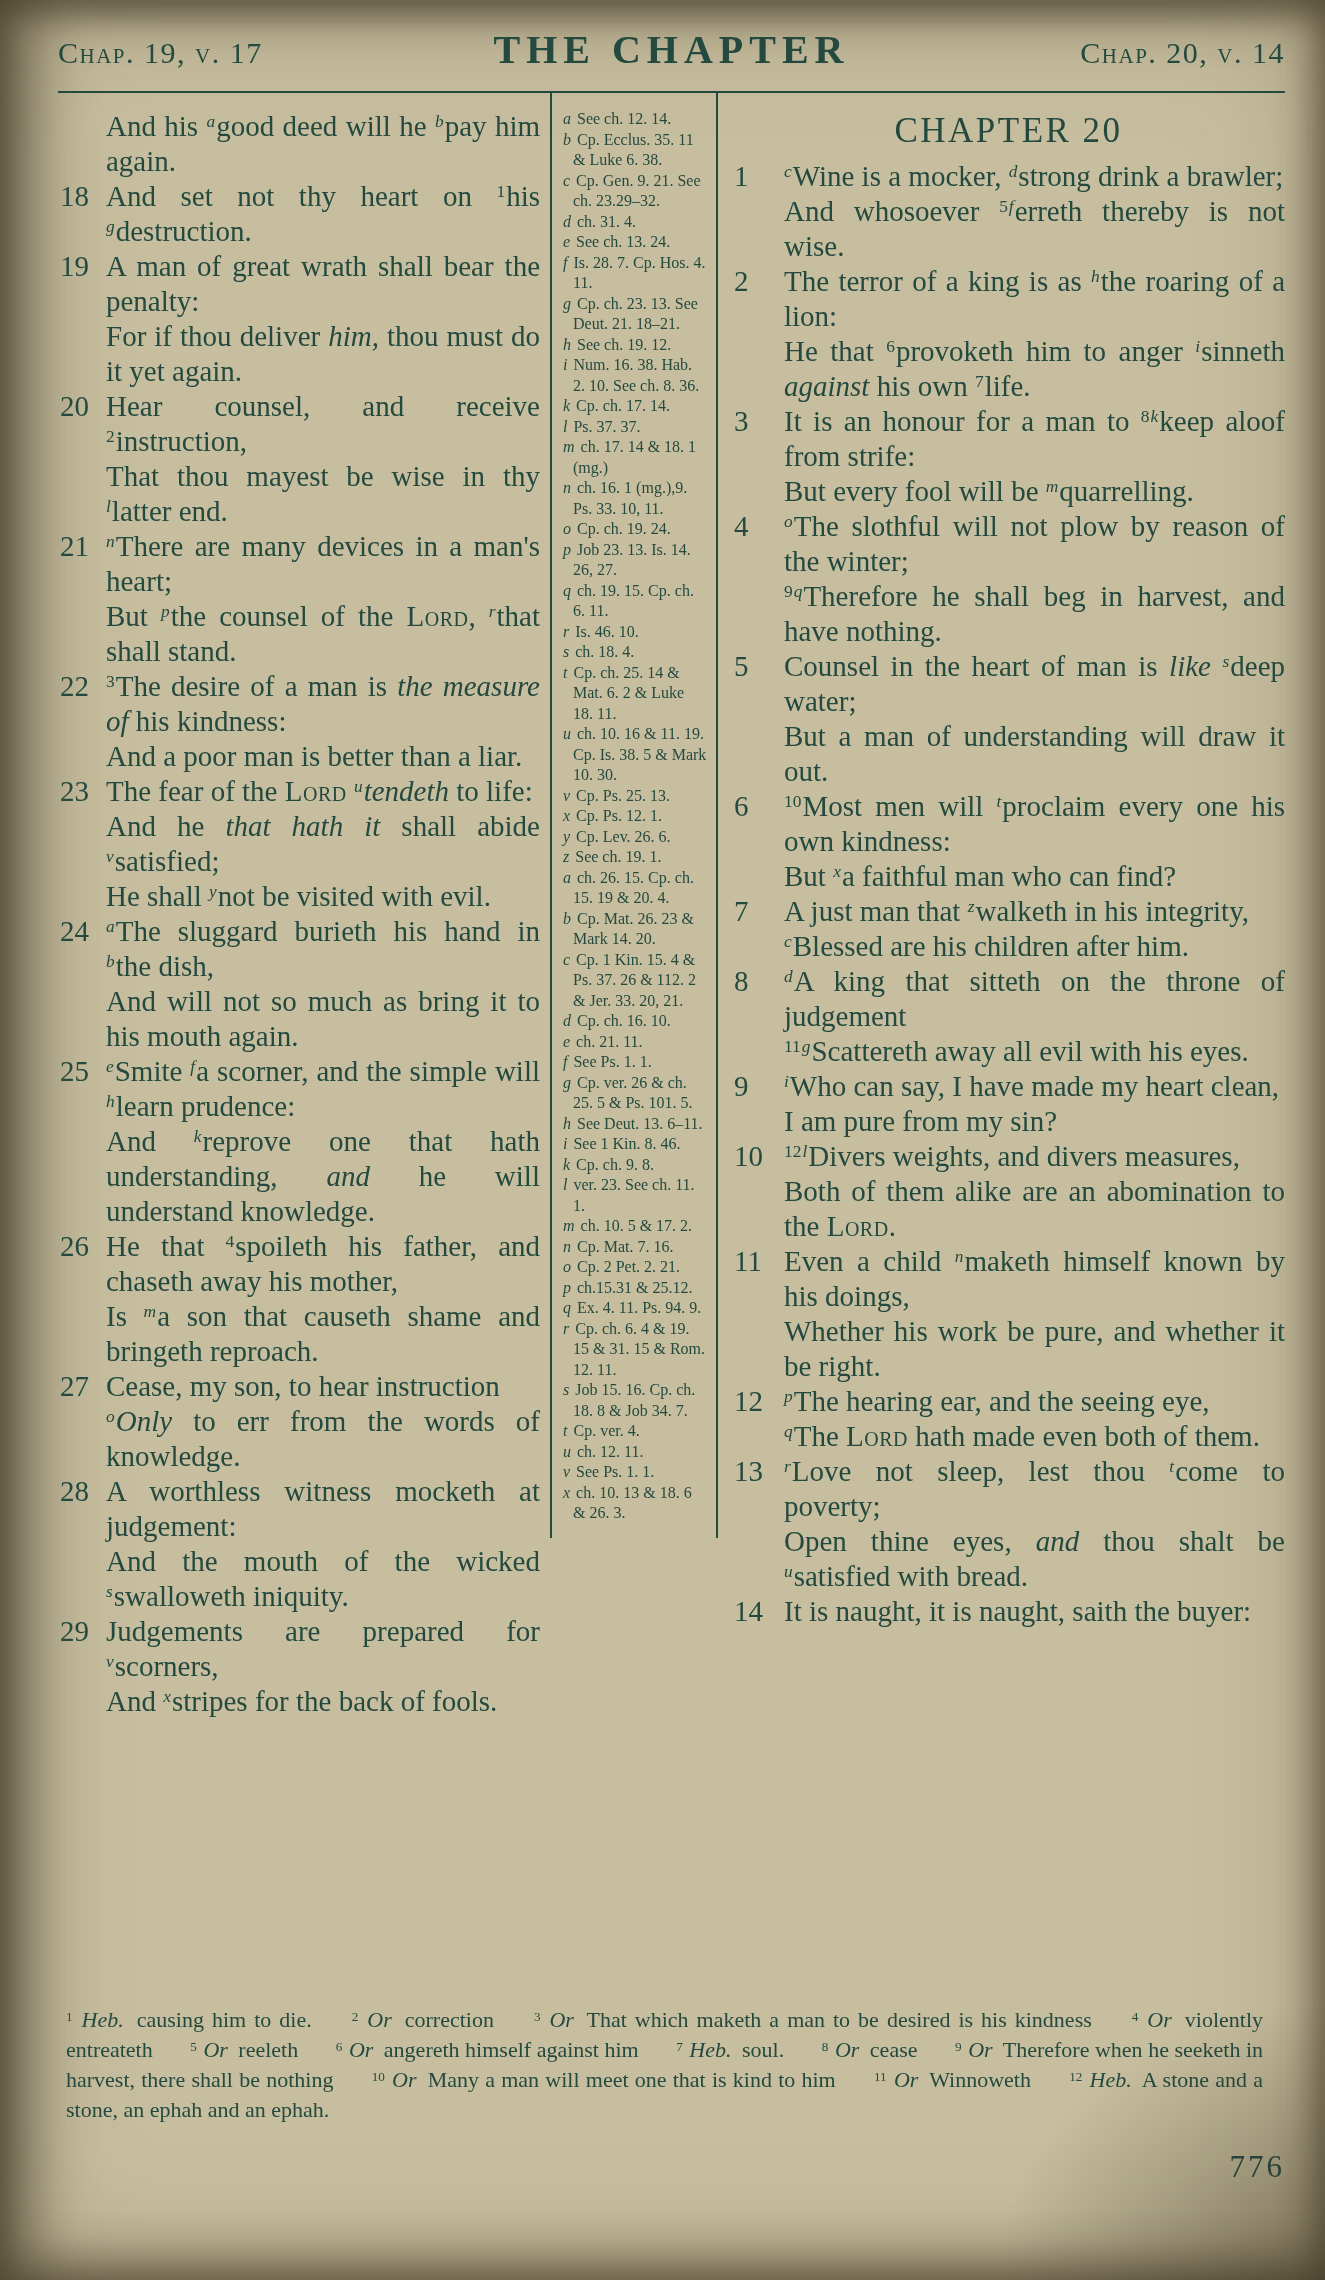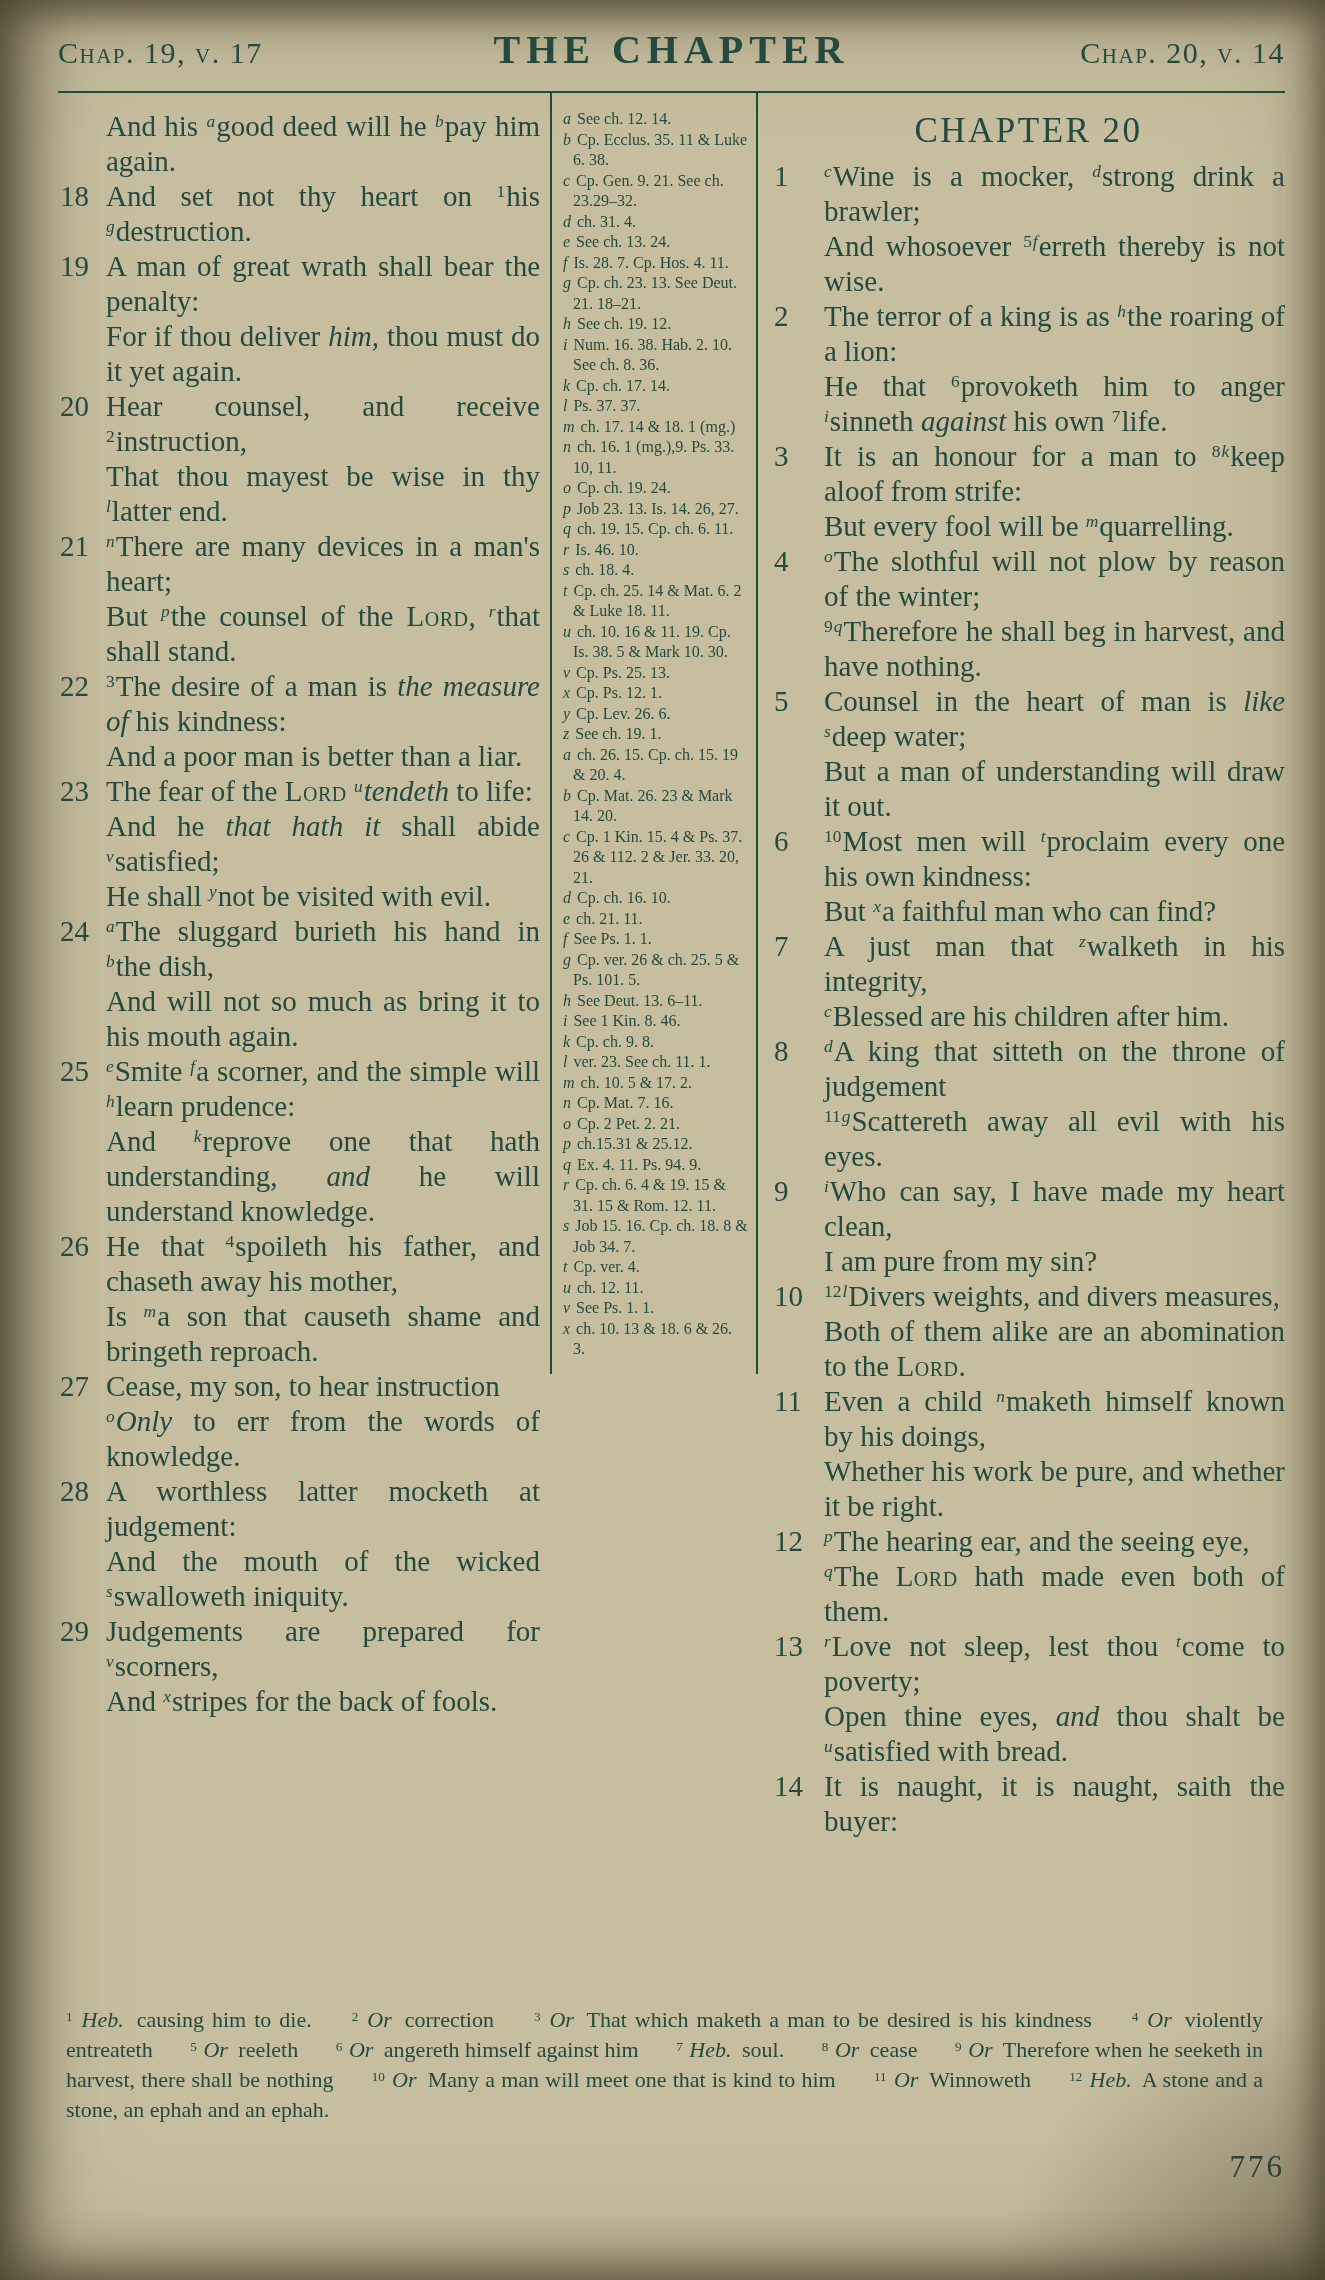--- a/index.html
+++ b/index.html
@@ -27,21 +27,21 @@
 
   
   .hdr { display:flex; align-items:baseline; border-bottom:2.5px solid var(--ink,#24493e); padding-bottom:18px; }
   .hdr-side { width:300px; font-size:30px; font-variant:small-caps; letter-spacing:1.5px; }
   .hdr-side.right { text-align:right; }
   .hdr-title { flex:1; text-align:center; font-size:40px; font-weight:bold; letter-spacing:6px; }
 
   
   .columns { display:flex; align-items:flex-start; min-height:1892px; }
   .col-left  { width:492px; padding:16px 10px 0 0; }
-  .col-refs  { width:208px; border-left:2px solid var(--ink,#24493e); border-right:2px solid var(--ink,#24493e);
+  .col-refs  { width:168px; border-left:2px solid var(--ink,#24493e); border-right:2px solid var(--ink,#24493e);
                padding:16px 8px 14px 11px; font-size:16px; line-height:20.5px;
                display:flex; flex-direction:column; justify-content:space-between; }
   .col-right { flex:1; padding:16px 0 0 14px; }
 
   .verse { position:relative; padding-left:48px; font-size:29px; line-height:35px; text-align:justify; }
   .col-right .verse { padding-left:52px; }
   .vnum  { position:absolute; left:2px; top:0; }
   .vline { hyphens:auto; -webkit-hyphens:auto; }
 
   .chapter-heading { text-align:center; font-weight:normal; font-size:35px; letter-spacing:2.5px; margin:2px 0 8px; }
@@ -124,21 +124,21 @@
             <div class="vline">He that <sup class="num">4</sup>spoileth his father, and chaseth away his mother,</div>
             <div class="vline">Is <sup>m</sup>a son that causeth shame and bringeth reproach.</div>
           </div>
           <div class="verse">
             <span class="vnum">27</span>
             <div class="vline">Cease, my son, to hear instruction</div>
             <div class="vline"><sup>o</sup><i>Only</i> to err from the words of knowledge.</div>
           </div>
           <div class="verse">
             <span class="vnum">28</span>
-            <div class="vline">A worthless latter mocketh at judgement:</div>
+            <div class="vline">A worthless witness mocketh at judgement:</div>
             <div class="vline">And the mouth of the wicked <sup>s</sup>swalloweth iniquity.</div>
           </div>
           <div class="verse">
             <span class="vnum">29</span>
             <div class="vline">Judgements are prepared for <sup>v</sup>scorners,</div>
             <div class="vline">And <sup>x</sup>stripes for the back of fools.</div>
           </div>
         </div>
       <div class="col-refs" id="refs-col">
           <div class="ref"><i>a</i> See ch. 12. 14.</div>

